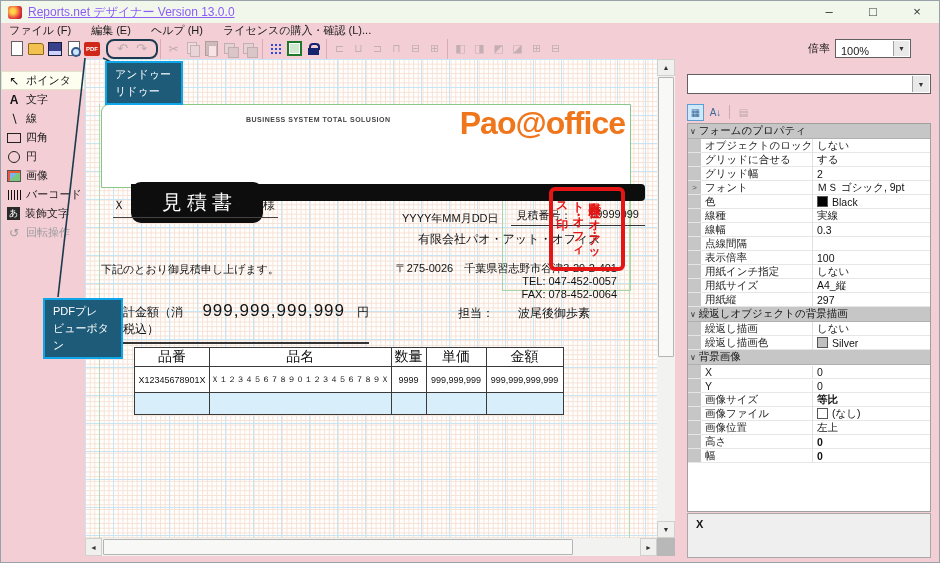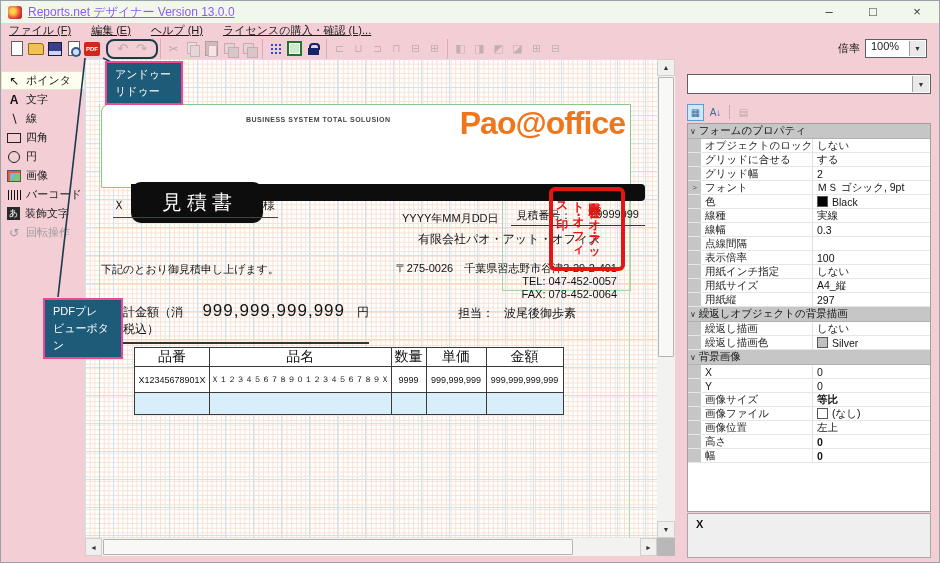--- a/index.html
+++ b/index.html
@@ -8,21 +8,21 @@
   .window { position:relative; width:940px; height:563px; background:#f3ced4; border:1px solid #98a0a8; overflow:hidden; }
 
   
   .titlebar { position:absolute; left:0; top:0; right:0; height:22px; background:#f2f7ec; display:flex; align-items:center; padding-left:7px; }
   .app-icon { width:14px; height:13px; border-radius:3px; background:radial-gradient(circle at 35% 40%, #ffd24a 20%, #e8413c 60%, #a81020 95%); margin-right:6px; flex:none; }
   .title-text { font-size:12px; color:#8b5cf6;text-decoration:underline; }
   .win-controls { margin-left:auto; display:flex; height:22px; }
   .win-btn { width:44px; text-align:center; line-height:21px; font-size:13px; color:#333; }
 
   
-  .menubar { position:absolute; left:0; top:22px; right:0; height:15px; display:flex; gap:20px; align-items:center; padding-left:8px; font-size:11px; color:#1a1a1a;text-decoration:underline; }
+  .menubar { position:absolute; left:0; top:22px; right:0; height:15px; display:flex; gap:20px; align-items:center; padding-left:8px; font-size:11px; color:#1a1a1a; }
   .menu-item { cursor:default; }
 
   
   .toolbar { position:absolute; left:0; top:37px; right:0; height:21px; display:flex; align-items:center; padding-left:3px; }
   .toolbar-groups { display:flex; align-items:center; height:21px; }
   .tgroup { display:flex; align-items:center; gap:2px; padding:0 4px; height:20px; }
   .tgroup + .tgroup { border-left:1px solid #dcaab4; }
   .tgroup.outlined { border:2px solid #1c3a4e; border-radius:8px; padding:0 6px; margin:0 2px; height:20px; background:transparent; }
   .ticon { width:17px; height:16px; display:flex; align-items:center; justify-content:center; font-size:12px; color:#555; flex:none; }
   .ticon.dis { opacity:.45; filter:grayscale(.9); }
@@ -35,22 +35,22 @@
   .k-pdf { background:#d02818; color:#fff; font-size:6px; font-weight:bold; width:16px; height:14px; border-radius:2px; letter-spacing:0; }
   .k-undo,.k-redo { font-size:13px; color:#7a7a7a; }
   .k-cut { font-size:12px; color:#7a7a7a; }
   .k-copy { position:relative; } .k-copy::before { content:''; position:absolute; left:3px; top:1px; width:8px; height:10px; background:#eee; border:1px solid #909090; } .k-copy::after { content:''; position:absolute; left:6px; top:4px; width:8px; height:10px; background:#ddd; border:1px solid #909090; }
   .k-paste { position:relative; } .k-paste::before { content:''; width:11px; height:13px; background:#c8a060; border:1px solid #806020; } .k-paste::after { content:''; position:absolute; left:5px; top:4px; width:7px; height:10px; background:#fff; border:1px solid #999; }
   .k-layers { position:relative; } .k-layers::before { content:''; position:absolute; left:2px; top:2px; width:9px; height:9px; background:#d8d8d8; border:1px solid #888; } .k-layers::after { content:''; position:absolute; left:6px; top:6px; width:9px; height:9px; background:#bdbdbd; border:1px solid #888; }
   .k-grid::before { content:''; width:13px; height:13px; background-image:radial-gradient(#2a4ae0 1px, transparent 1.2px); background-size:4px 4px; background-position:1px 1px; }
   .k-snap::before { content:''; width:11px; height:11px; border:2px solid #1a7a2a; background:#cfe9cf; box-shadow:inset 0 0 0 1px #fff; }
   .k-lock { position:relative; } .k-lock::before { content:''; position:absolute; left:4px; top:2px; width:7px; height:5px; border:2px solid #16246e; border-bottom:none; border-radius:4px 4px 0 0; } .k-lock::after { content:''; position:absolute; left:3px; top:7px; width:11px; height:7px; background:#16246e; }
   .k-align,.k-size { font-size:11px; color:#8a8a94; }
-  .zoom-wrap { margin-left:auto; display:flex; align-items:center; gap:5px; margin-right:12px; font-size:11px; color:#1a1a1a; }
-  .zoom-select { width:62px; height:19px; background:#fff; border:1px solid #606060; display:flex; align-items:flex-start; font-size:11px; position:relative; padding-left:5px; }
+  .zoom-wrap { margin-left:auto; display:flex; align-items:center; gap:5px; margin-right:28px; font-size:11px; color:#1a1a1a; }
+  .zoom-select { width:76px; height:19px; background:#fff; border:1px solid #606060; display:flex; align-items:flex-end; font-size:11px; position:relative; padding-left:5px; }
   .zoom-dd { position:absolute; right:1px; top:1px; bottom:1px; width:16px; background:#e9e9e9; border-left:1px solid #a0a0a0; display:flex; align-items:center; justify-content:center; font-size:7px; color:#333; }
 
   
   .toolbox { position:absolute; left:0; top:58px; width:84px; bottom:0; padding-top:12px; }
   .tb-item { display:flex; align-items:center; gap:5px; height:19px; padding-left:6px; font-size:11px; color:#1a1a1a; }
   .tb-item.selected { background:#fdfdf0; box-shadow:0 0 0 1px #e4e4cc inset; }
   .tb-item.tb-dis { color:#9a9aa0; }
   .ti { width:14px; height:14px; display:flex; align-items:center; justify-content:center; font-size:12px; flex:none; }
   .ti-pointer { font-size:12px; color:#111; }
   .ti-text { font-weight:bold; font-size:12px; color:#111; }
@@ -84,21 +84,21 @@
   .doc-customer { position:absolute; left:28px; top:138px; font-size:12px; letter-spacing:3px; color:#111; border-bottom:1px solid #444; padding-bottom:3px; }
   .doc-company { position:absolute; left:333px; top:172px; font-size:12px; color:#111; }
   .stamp { position:absolute; left:464px; top:128px; width:76px; height:84px; border:4px solid #e51515; border-radius:6px; padding:2px 1px; z-index:3; }
   .stamp-text { writing-mode:vertical-rl; font-size:12px; font-weight:bold; color:#e51515; height:72px; line-height:1.35; letter-spacing:1px; }
   .doc-greeting { position:absolute; left:16px; top:203px; font-size:11px; color:#111; }
   .doc-addr { position:absolute; right:40px; top:203px; text-align:right; font-size:11px; line-height:13px; color:#111; }
   .doc-total { position:absolute; left:26px; top:242px; width:258px; border-bottom:2px solid #333; padding-bottom:4px; display:flex; align-items:baseline; gap:12px; }
   .doc-total .lbl { font-size:12px; color:#111; }
   .doc-total .val { font-size:17px; color:#111; letter-spacing:1px; }
   .doc-total .unit { font-size:12px; color:#111; }
-  .doc-manager { position:absolute; left:373px; top:246px; font-size:12px; color:#111; display:flex; gap:10px; }
+  .doc-manager { position:absolute; left:373px; top:246px; font-size:12px; color:#111; display:flex; gap:24px; }
   .items-table { position:absolute; left:49px; top:288px; border-collapse:collapse; table-layout:fixed; background:#fff; }
   .items-table th, .items-table td { border:1px solid #3a3a3a; overflow:hidden; white-space:nowrap; text-align:center; padding:0 1px; }
   .items-table th { height:17px; font-size:14px; font-weight:normal; color:#111;margin-left:35px; }
   .items-table td { height:26px; font-size:9px; color:#111; }
   .items-table td.c1 { font-size:8px; letter-spacing:.5px; }
   .items-table tr.empty-row td { height:22px; background:#d8eefa; }
   .items-table .w0{width:75px} .items-table .w1{width:178px} .items-table .w2{width:35px} .items-table .w3{width:60px} .items-table .w4{width:77px}
 
   
   .vscroll { position:absolute; left:656px; top:58px; width:18px; height:479px; background:#f2f2f0; }
@@ -127,21 +127,21 @@
   .pg-sect-title { font-weight:normal; color:#111; }
   .pg-row { height:14px; display:flex; align-items:center; border-bottom:1px solid #e6e6e6; }
   .pg-strip { width:13px; align-self:stretch; background:#c6c6c6; font-size:8px; color:#555; display:flex; align-items:center; justify-content:center; flex:none; }
   .pg-name { width:112px; padding-left:4px; border-right:1px solid #e0e0e0; color:#222; white-space:nowrap; overflow:hidden; flex:none; }
   .pg-value { flex:1; padding-left:4px; display:flex; align-items:center; gap:4px; color:#111; white-space:nowrap; overflow:hidden; }
   .pg-value.bold { font-weight:bold; }
   .pg-swatch { width:11px; height:11px; border:1px solid #555; flex:none; }
   .descbox { position:absolute; left:0; top:454px; width:244px; height:45px; background:#efefef; border:1px solid #a8a8a8; padding:4px 8px; font-size:11px; font-weight:bold; color:#111; }
 
   
-  .callout { position:absolute; background:#1e5b79; border:2px solid #ec4899; color:#fff; font-size:11px; line-height:17px; padding:3px 8px; z-index:50; }
+  .callout { position:absolute; background:#1e5b79; border:2px solid #0ea5e9; color:#fff; font-size:11px; line-height:17px; padding:3px 8px; z-index:50; }
   #callout-undo { left:104px; top:60px; width:78px; }
   #callout-pdf { left:42px; top:297px; width:80px; }
   .overlay-svg { position:absolute; left:0; top:0; width:940px; height:563px; z-index:45; pointer-events:none; }
 </style>
 </head>
 <body>
 
 <div class="window">
 
   <div class="titlebar">

